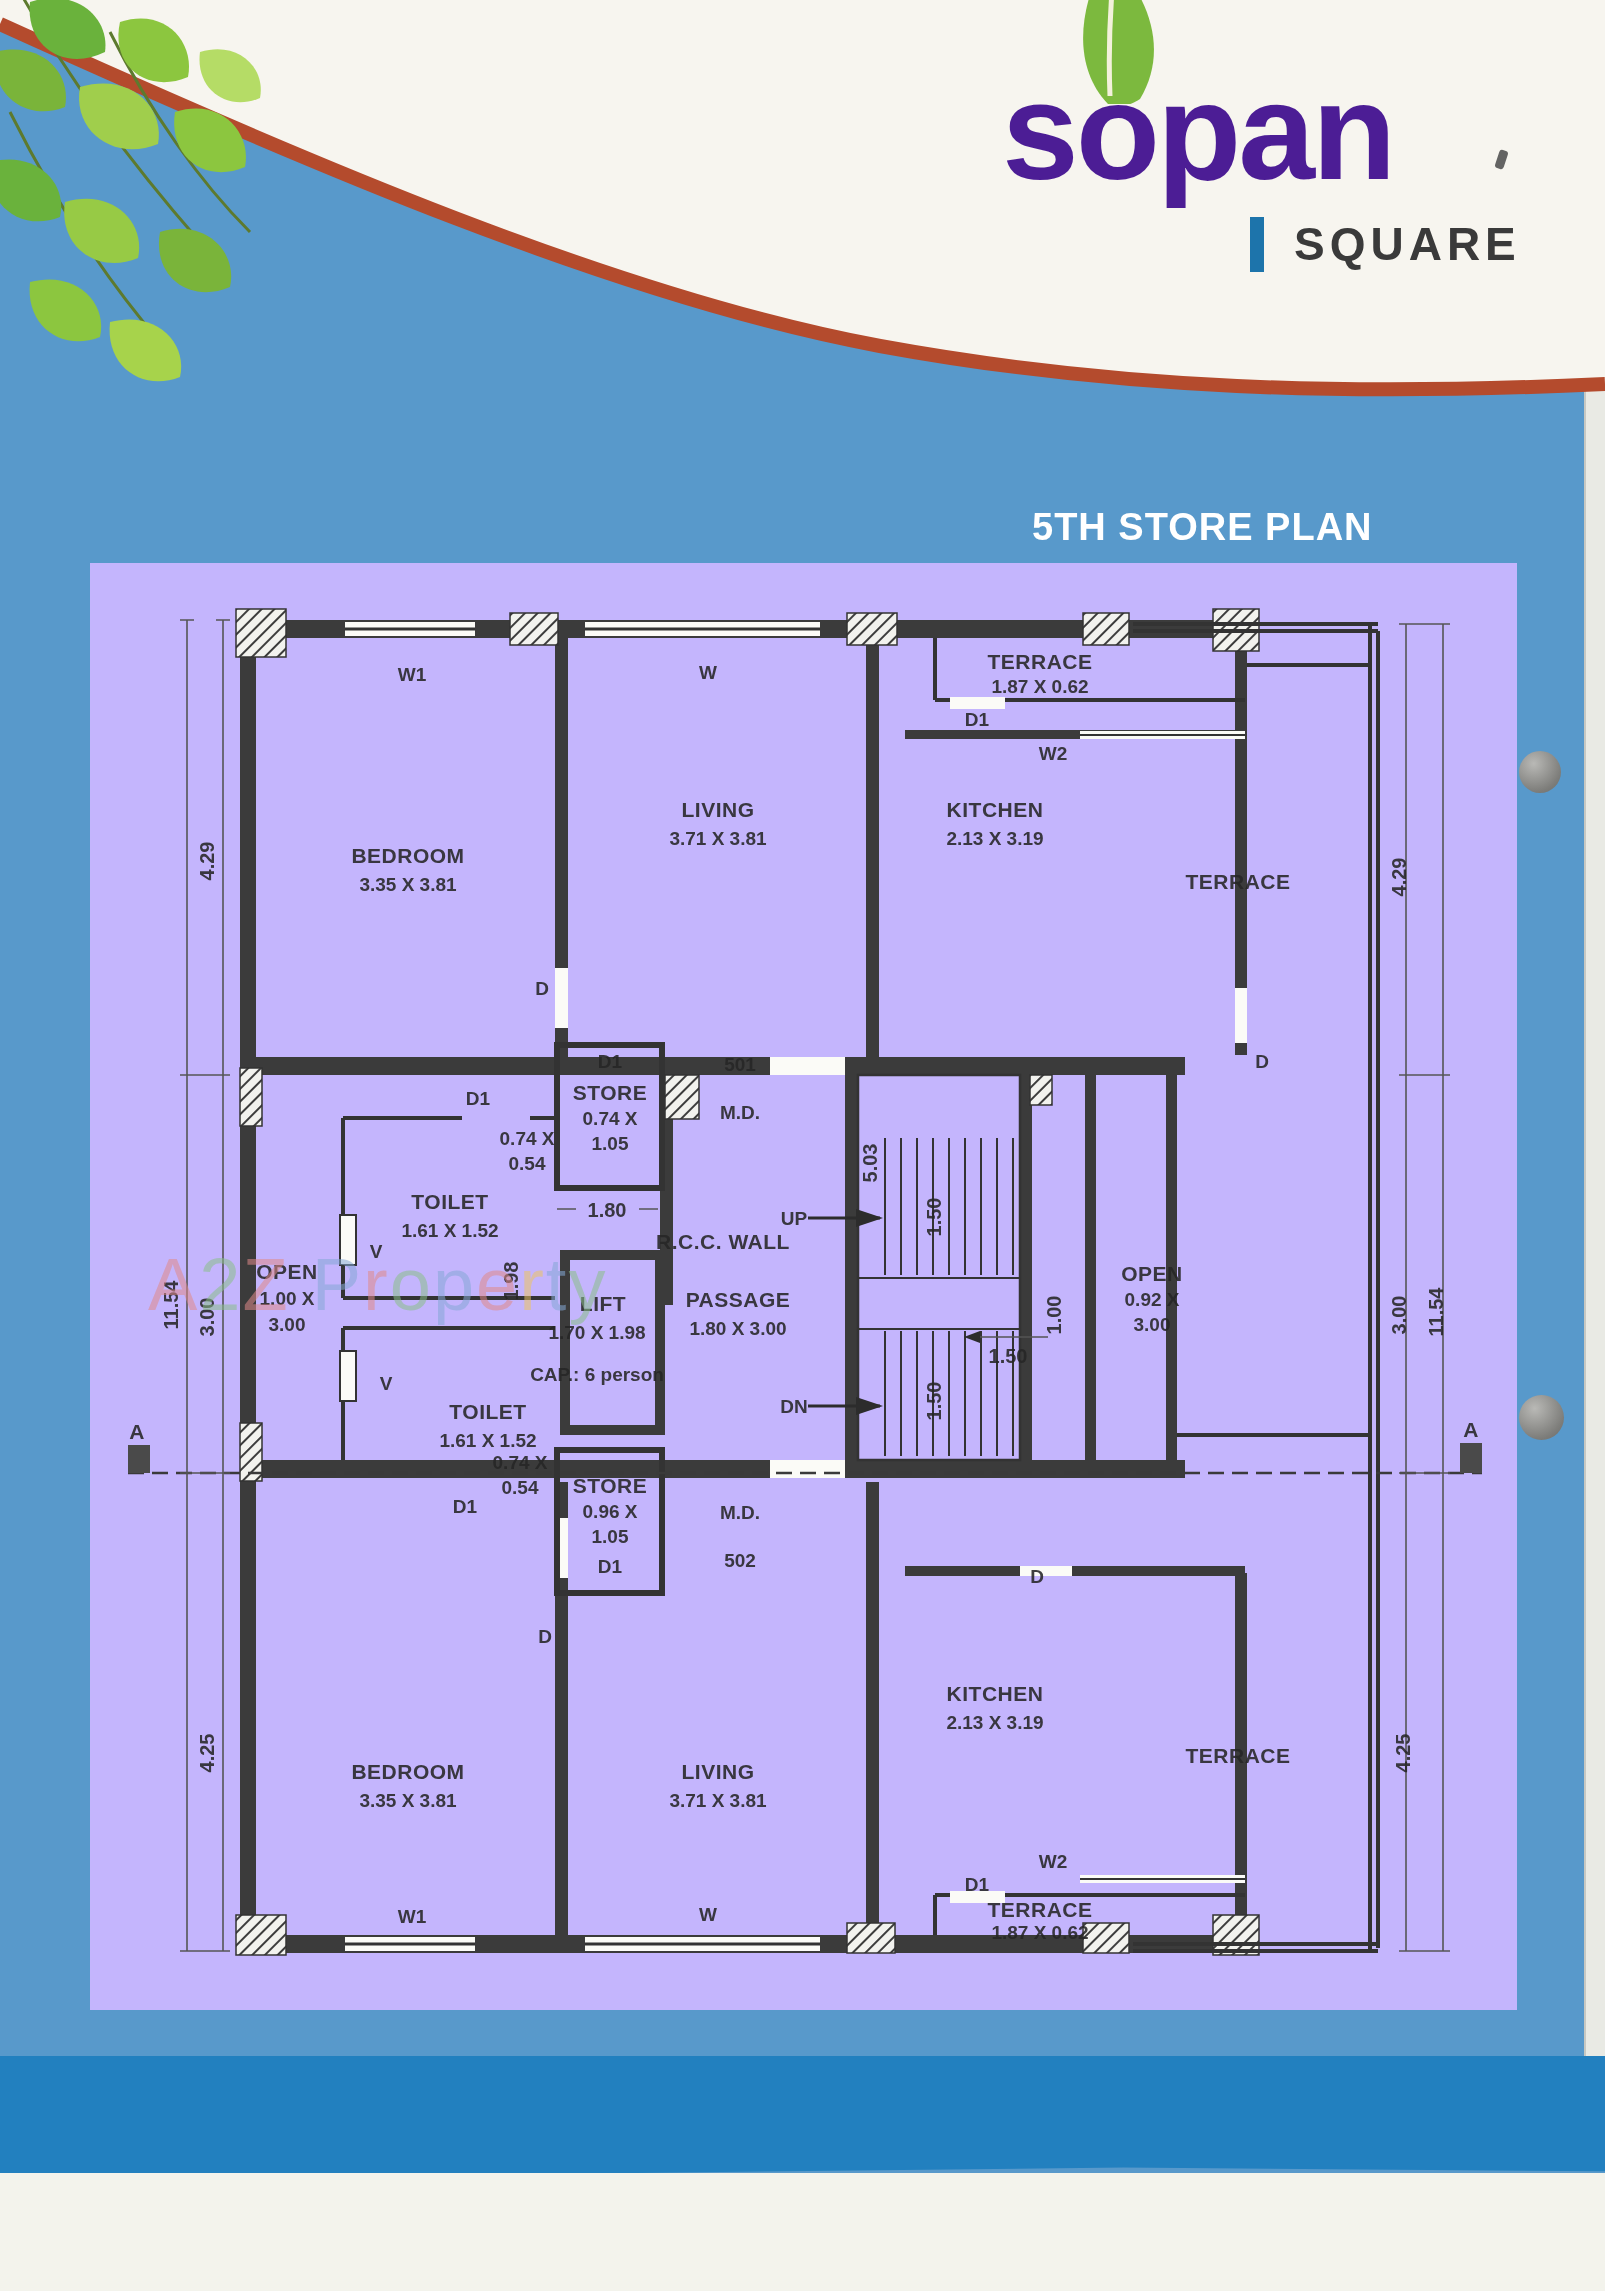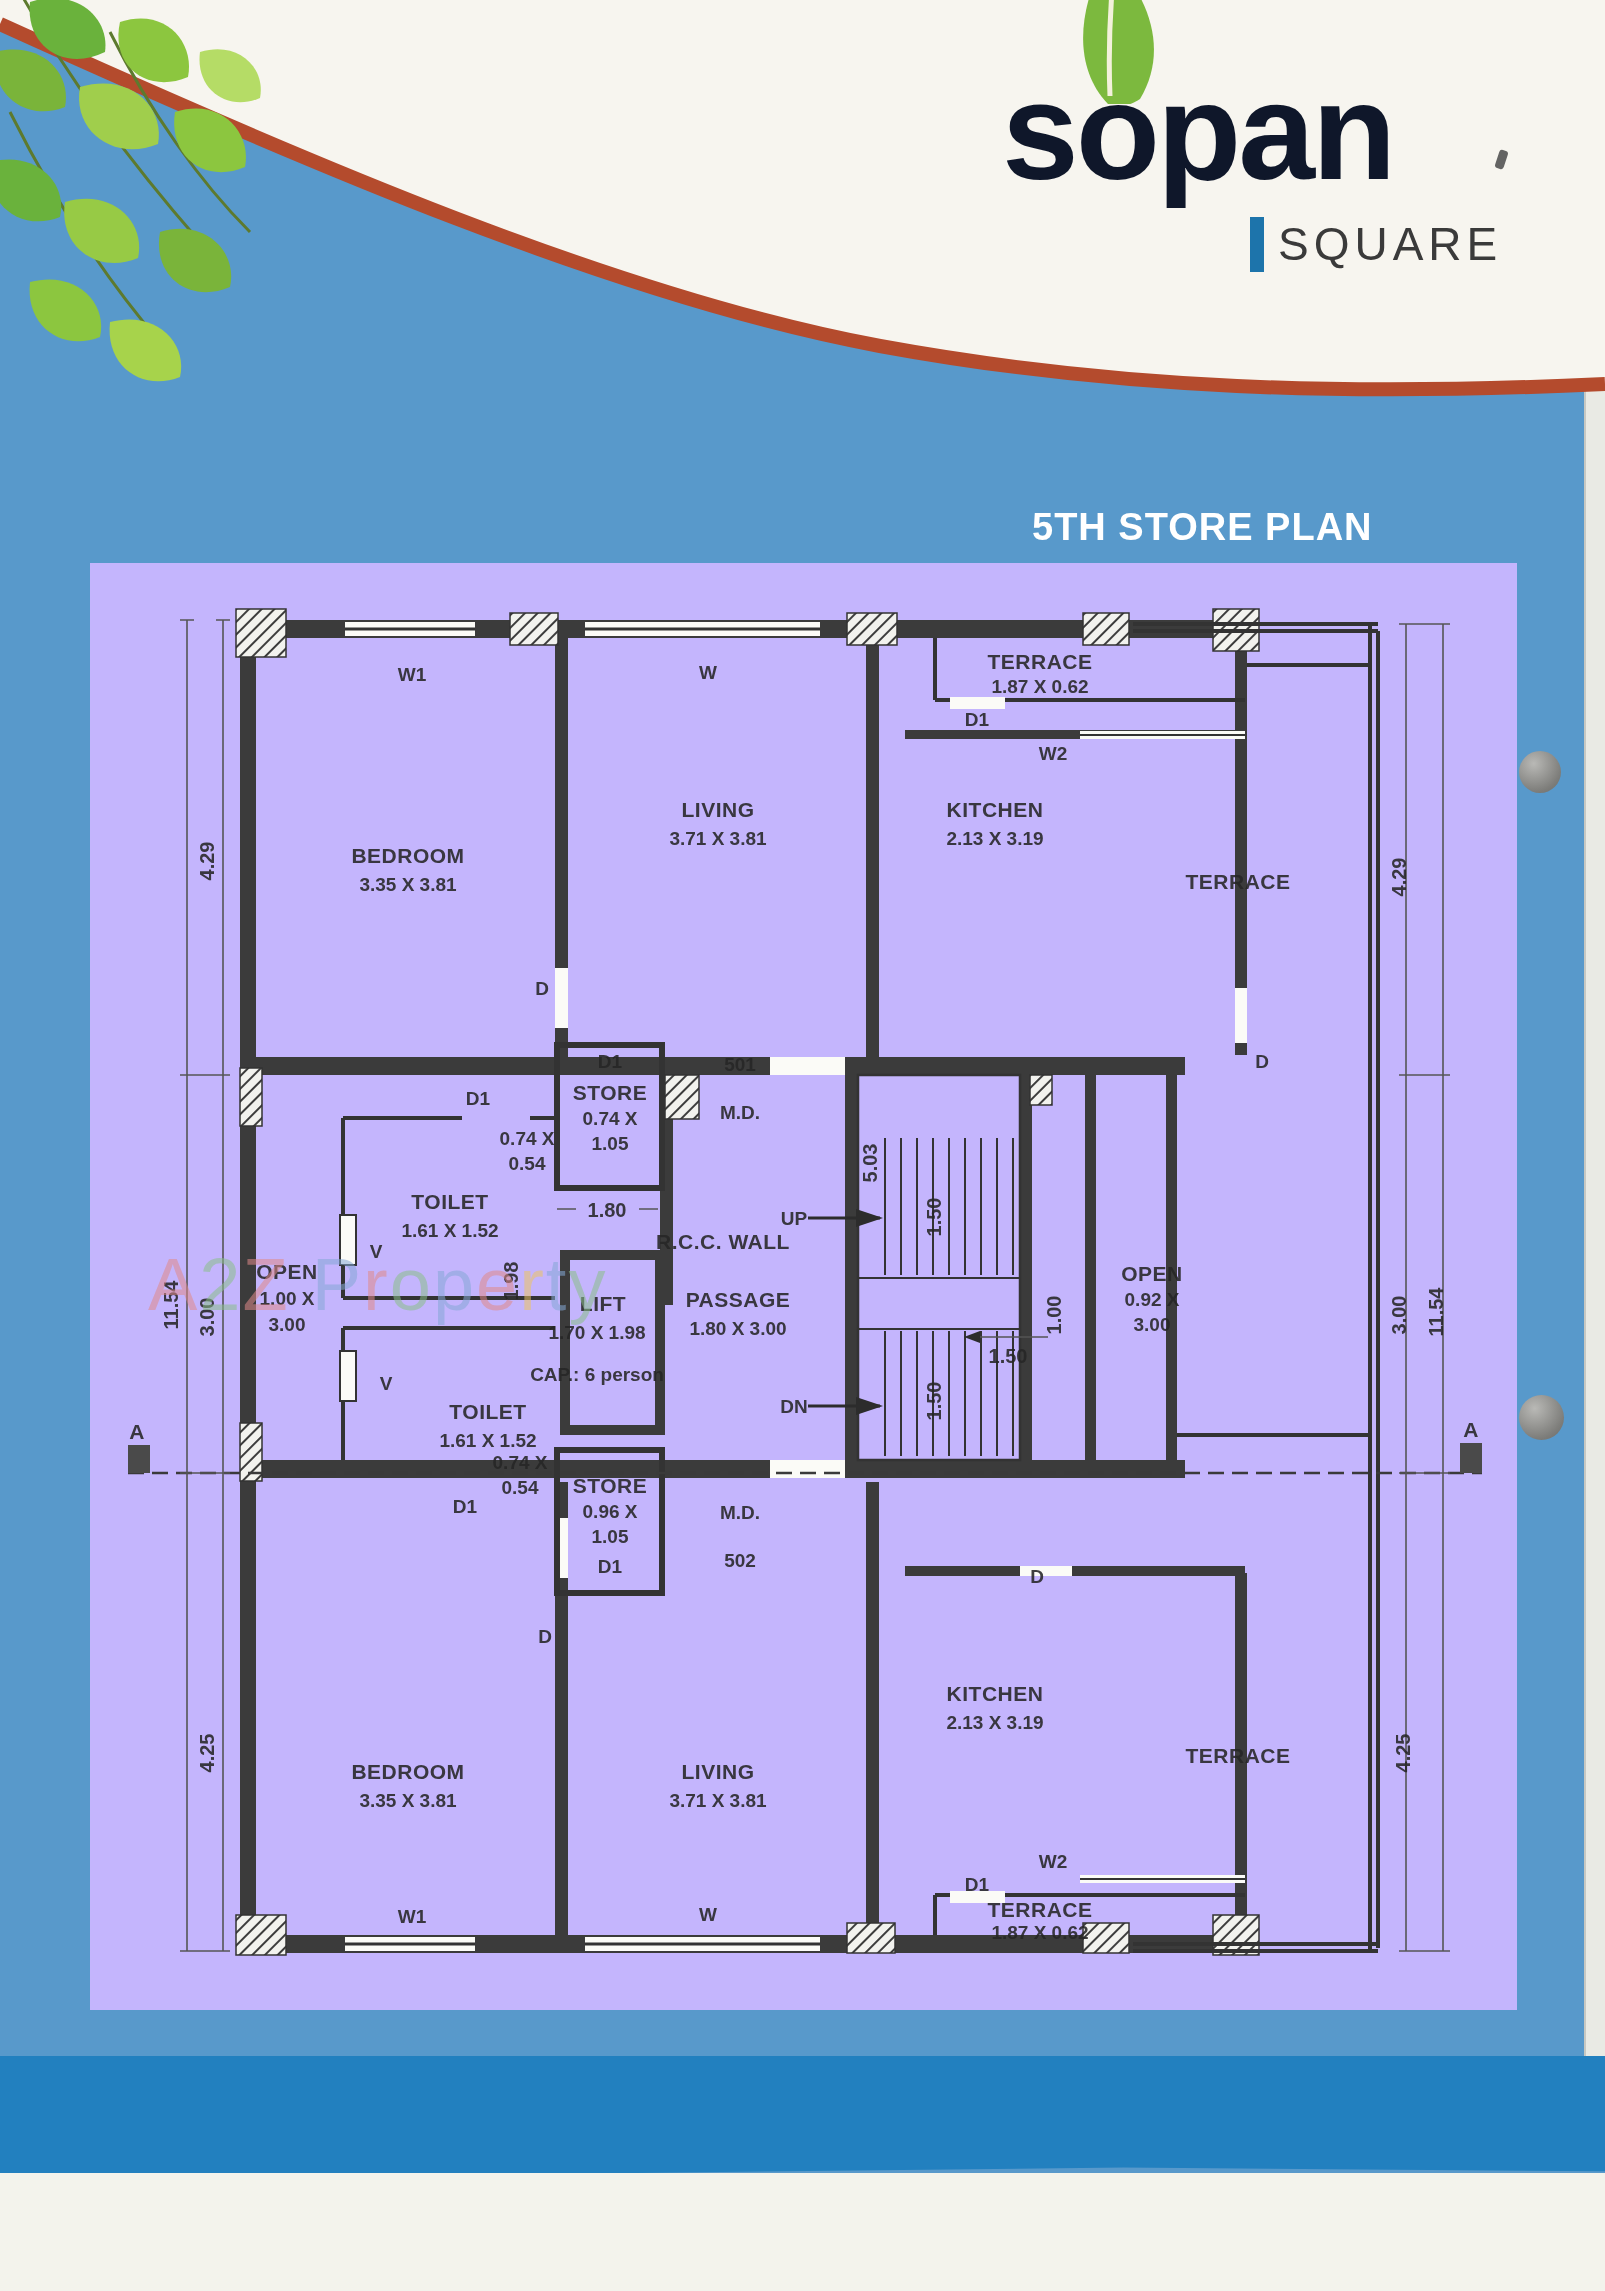--- a/index.html
+++ b/index.html
@@ -4,21 +4,21 @@
 <style>
   html,body{margin:0;padding:0;}
   body{font-family:"Liberation Sans",sans-serif;}
   .page{position:relative;width:1605px;height:2291px;background:#5899cb;overflow:hidden;}
   .right-strip{position:absolute;left:1584px;top:386px;width:21px;height:1671px;background:#e9eae4;border-left:2px solid #c7c8c2;}
   .header-svg{position:absolute;left:0;top:0;}
   .leaves-svg{position:absolute;left:-10px;top:-8px;}
   .logo{position:absolute;left:1002px;top:62px;width:520px;height:250px;}
   .logo-word{font-weight:bold;font-size:138px;letter-spacing:-3px;line-height:1;}
   .logo-word span{vertical-align:baseline;}
-  .logo-sub{position:absolute;left:248px;top:155px;font-size:46px;font-weight:normal;letter-spacing:5px;border-left:14px solid;padding-left:14px;line-height:1.2;}
+  .logo-sub{position:absolute;left:248px;top:155px;font-size:46px;font-weight:bold;letter-spacing:5px;border-left:14px solid;padding-left:30px;line-height:1.2;}
   .floor-title{position:absolute;left:1032px;top:506px;font-size:38px;font-weight:bold;color:#ffffff;letter-spacing:1px;}
   .plan-panel{position:absolute;left:90px;top:563px;width:1427px;height:1447px;background:#c4b5fd;}
   svg text{font-family:"Liberation Sans",sans-serif;fill:#262626;text-anchor:middle;opacity:.88;}
   .rn{font-size:21px;font-weight:bold;letter-spacing:.5px;}
   .rd{font-size:19px;font-weight:bold;}
   .sm{font-size:19px;font-weight:bold;}
   .dm{font-size:20px;font-weight:bold;}
   .wm-large{position:absolute;left:148px;top:1242px;font-size:74px;font-weight:normal;opacity:.55;letter-spacing:2px;white-space:nowrap;}
   .wm-large .w2{margin-left:22px;}
   .wm-small{position:absolute;left:758px;top:1698px;font-size:47px;font-weight:bold;color:#c6c6bf;opacity:.85;letter-spacing:1px;}
@@ -56,21 +56,21 @@
       <path d="M0,170 C45,158 78,190 70,225 C33,240 -5,215 0,170 Z" fill="#6ab23c"></path>
       <path d="M75,210 C122,196 156,230 148,266 C108,283 68,255 75,210 Z" fill="#97ca45"></path>
       <path d="M170,240 C215,226 248,260 240,295 C200,312 162,285 170,240 Z" fill="#7ab43a"></path>
       <path d="M40,290 C85,278 118,310 110,345 C73,360 35,335 40,290 Z" fill="#8cc63f"></path>
       <path d="M120,330 C165,318 198,350 190,385 C153,400 115,375 120,330 Z" fill="#a7d34b"></path>
       <path d="M210,60 C248,48 276,76 270,106 C238,120 205,98 210,60 Z" fill="#b5dc66"></path>
     </g>
   </svg>
 
   <div class="logo">
-    <div class="logo-word" style="color:#0f172a">
+    <div class="logo-word" style="color:#4c1d95">
       <span>s</span><span style="position:relative;display:inline-block;">
         <svg width="104" height="150" viewBox="0 0 104 150" style="position:absolute;left:2px;top:-108px;">
           <path d="M30,150 C-8,110 2,48 30,0 C70,40 92,95 62,145 C52,152 40,154 30,150 Z" fill="#7cb93e"></path>
           <path d="M32,142 C30,95 32,55 36,14" stroke="#f3f1dc" stroke-width="5" fill="none"></path>
         </svg><span>o</span></span><span>pan</span>
     </div>
     <div class="logo-sub" style="color:#3a3a3a;border-color:#1d74ab">SQUARE</div>
   </div>
 
   <div class="floor-title">5TH STORE PLAN</div>

